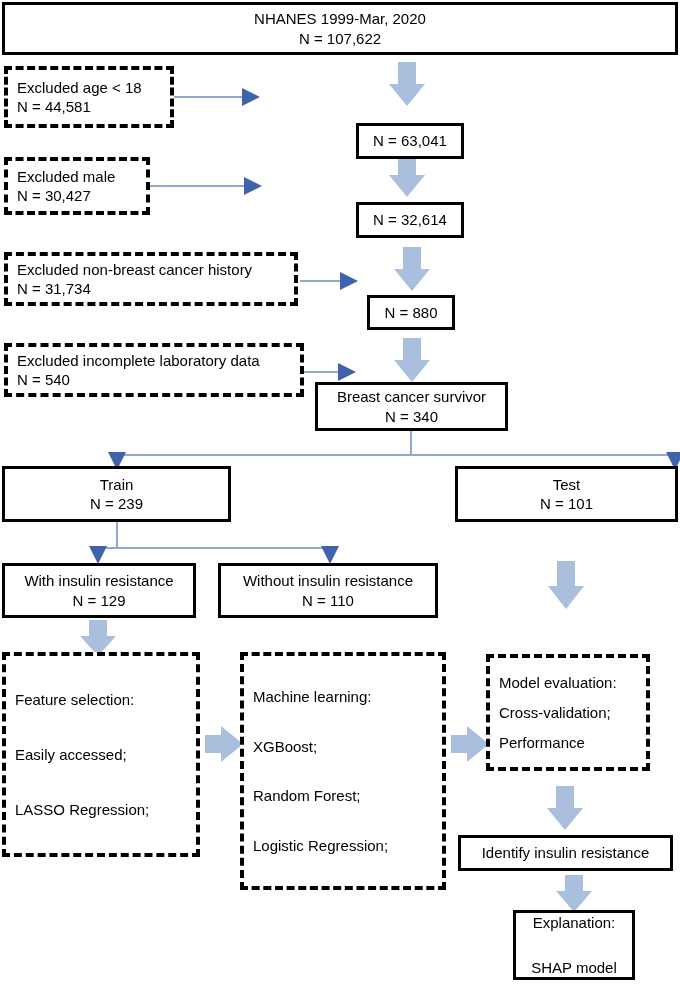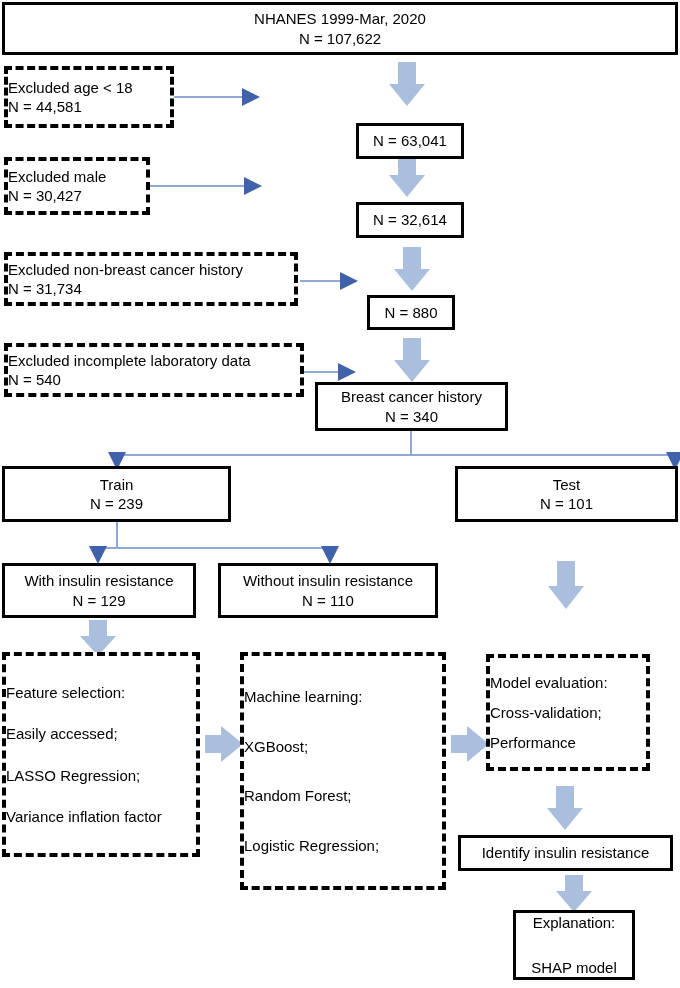--- a/index.html
+++ b/index.html
@@ -14,21 +14,21 @@
     position:absolute;box-sizing:border-box;
     background:#ffffff;
     display:flex;flex-direction:column;
     align-items:center;justify-content:center;
     text-align:center;
     font-size:15px;line-height:1.28;
     z-index:3;
   }
   .solid{border:3px solid #000000;}
   .dashed{border:4px dashed #000000;align-items:flex-start;text-align:left;}
-  .dashed .ln{}
+  .dashed .ln{padding-left:9px;}
   .dashed.spaced{justify-content:space-around;}
   .ln{display:block;white-space:nowrap;}
 
   svg.links{position:absolute;left:0;top:0;width:680px;height:988px;z-index:1;}
 </style>
 </head>
 <body>
 
 <div id="stage">
 
@@ -103,21 +103,21 @@
 
   <div class="box solid" style="left:356px;top:202px;width:108px;height:36px;">
     <span class="ln">N = 32,614</span>
   </div>
 
   <div class="box solid" style="left:367px;top:295px;width:88px;height:35px;">
     <span class="ln">N = 880</span>
   </div>
 
   <div class="box solid" style="left:315px;top:382px;width:193px;height:49px;">
-    <span class="ln">Breast cancer history</span>
+    <span class="ln">Breast cancer survivor</span>
     <span class="ln">N = 340</span>
   </div>
 
   <div class="box solid" style="left:2px;top:466px;width:229px;height:56px;">
     <span class="ln">Train</span>
     <span class="ln">N = 239</span>
   </div>
 
   <div class="box solid" style="left:455px;top:466px;width:223px;height:56px;">
     <span class="ln">Test</span>
@@ -160,21 +160,20 @@
 
   <div class="box dashed" style="left:4px;top:343px;width:300px;height:54px;justify-content:center;">
     <span class="ln">Excluded incomplete laboratory data</span>
     <span class="ln">N = 540</span>
   </div>
 
   <div class="box dashed spaced" style="left:2px;top:652px;width:198px;height:205px;padding:16px 0;">
     <span class="ln">Feature selection:</span>
     <span class="ln">Easily accessed;</span>
     <span class="ln">LASSO Regression;</span>
-    <span class="ln">Variance inflation factor</span>
   </div>
 
   <div class="box dashed spaced" style="left:240px;top:652px;width:206px;height:238px;padding:16px 0;">
     <span class="ln">Machine learning:</span>
     <span class="ln">XGBoost;</span>
     <span class="ln">Random Forest;</span>
     <span class="ln">Logistic Regression;</span>
   </div>
 
   <div class="box dashed spaced" style="left:486px;top:654px;width:164px;height:117px;padding:10px 0;">

